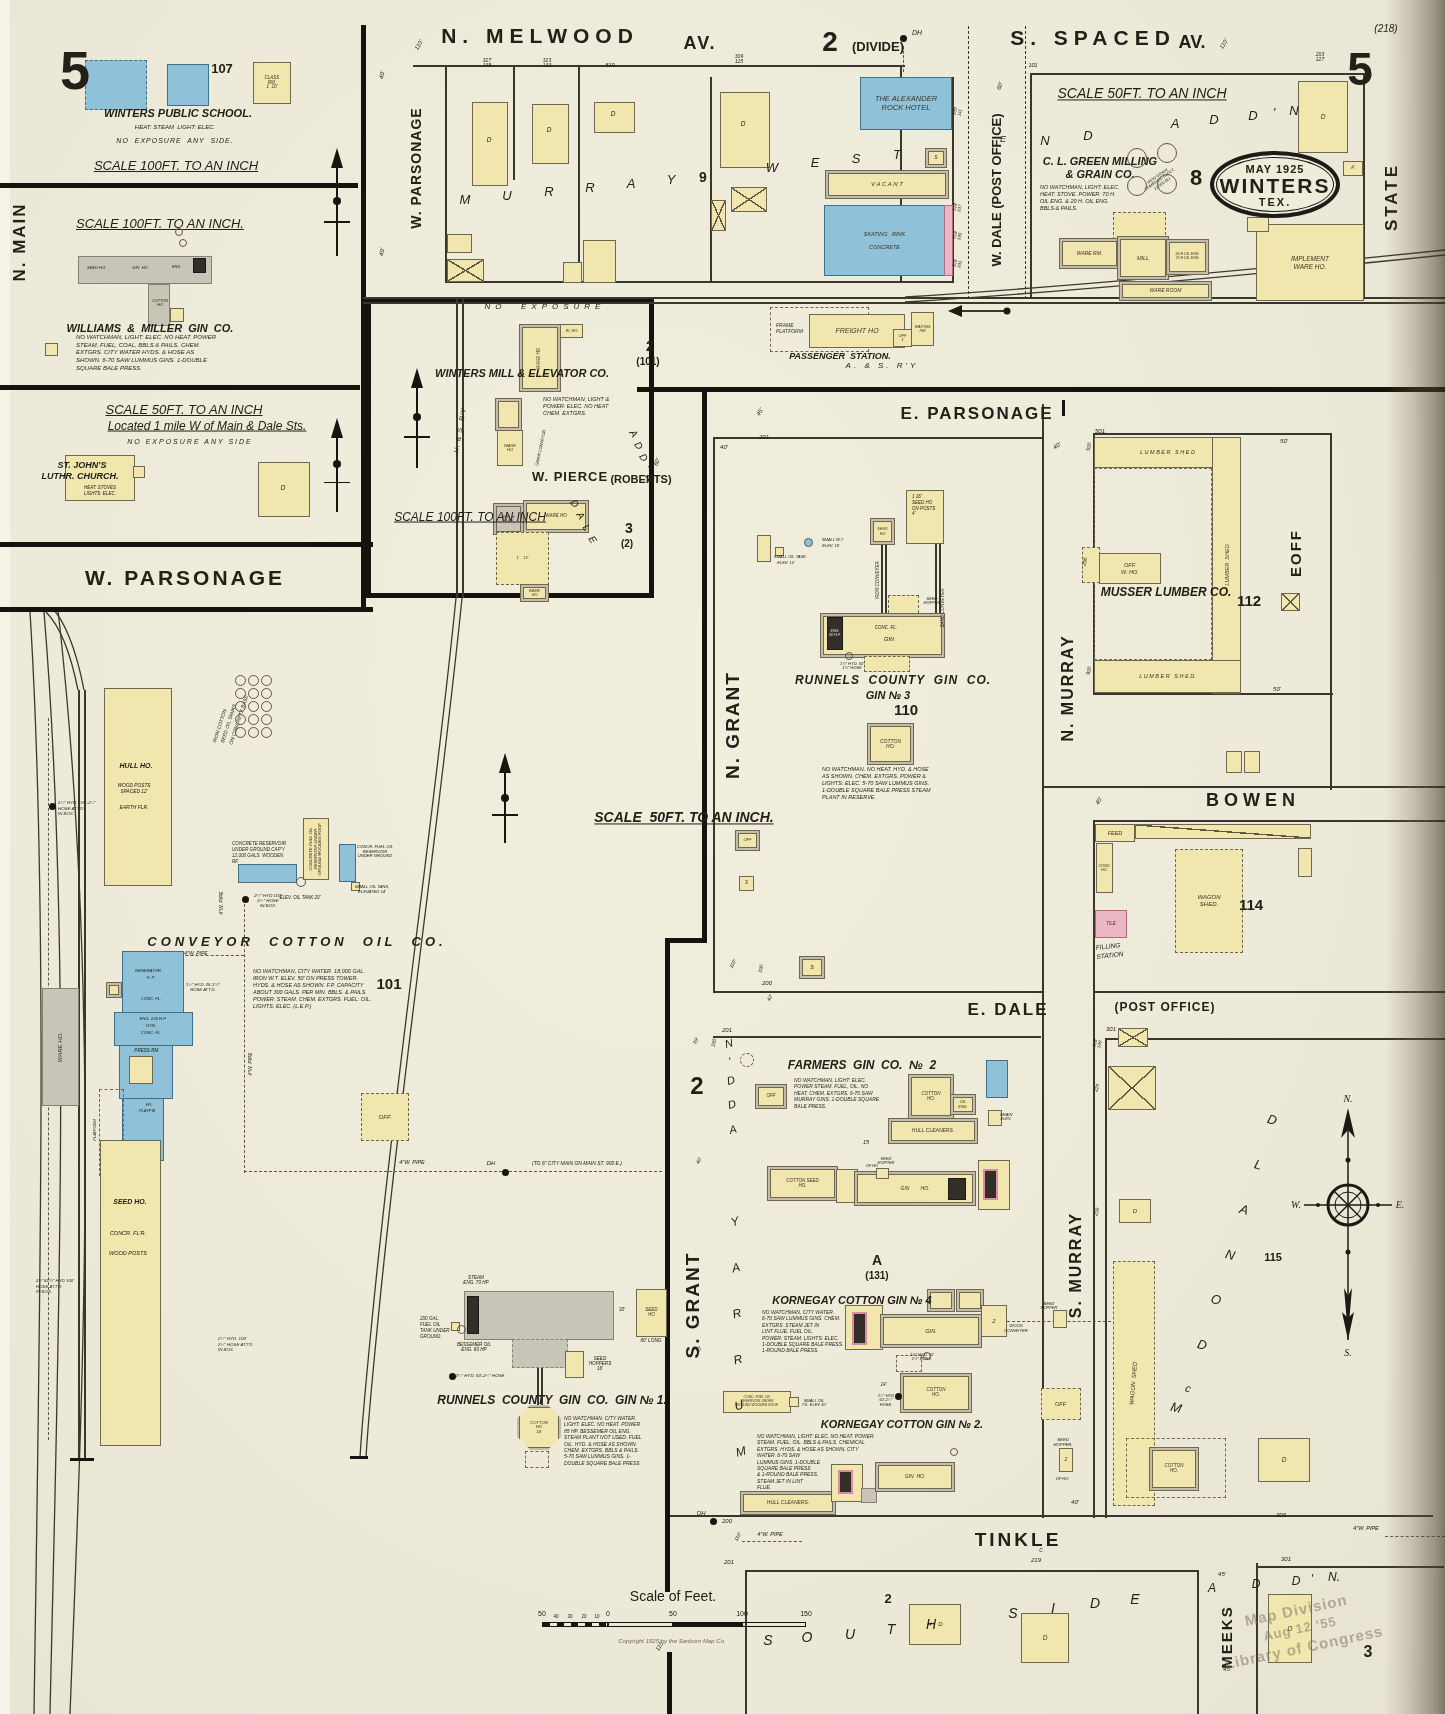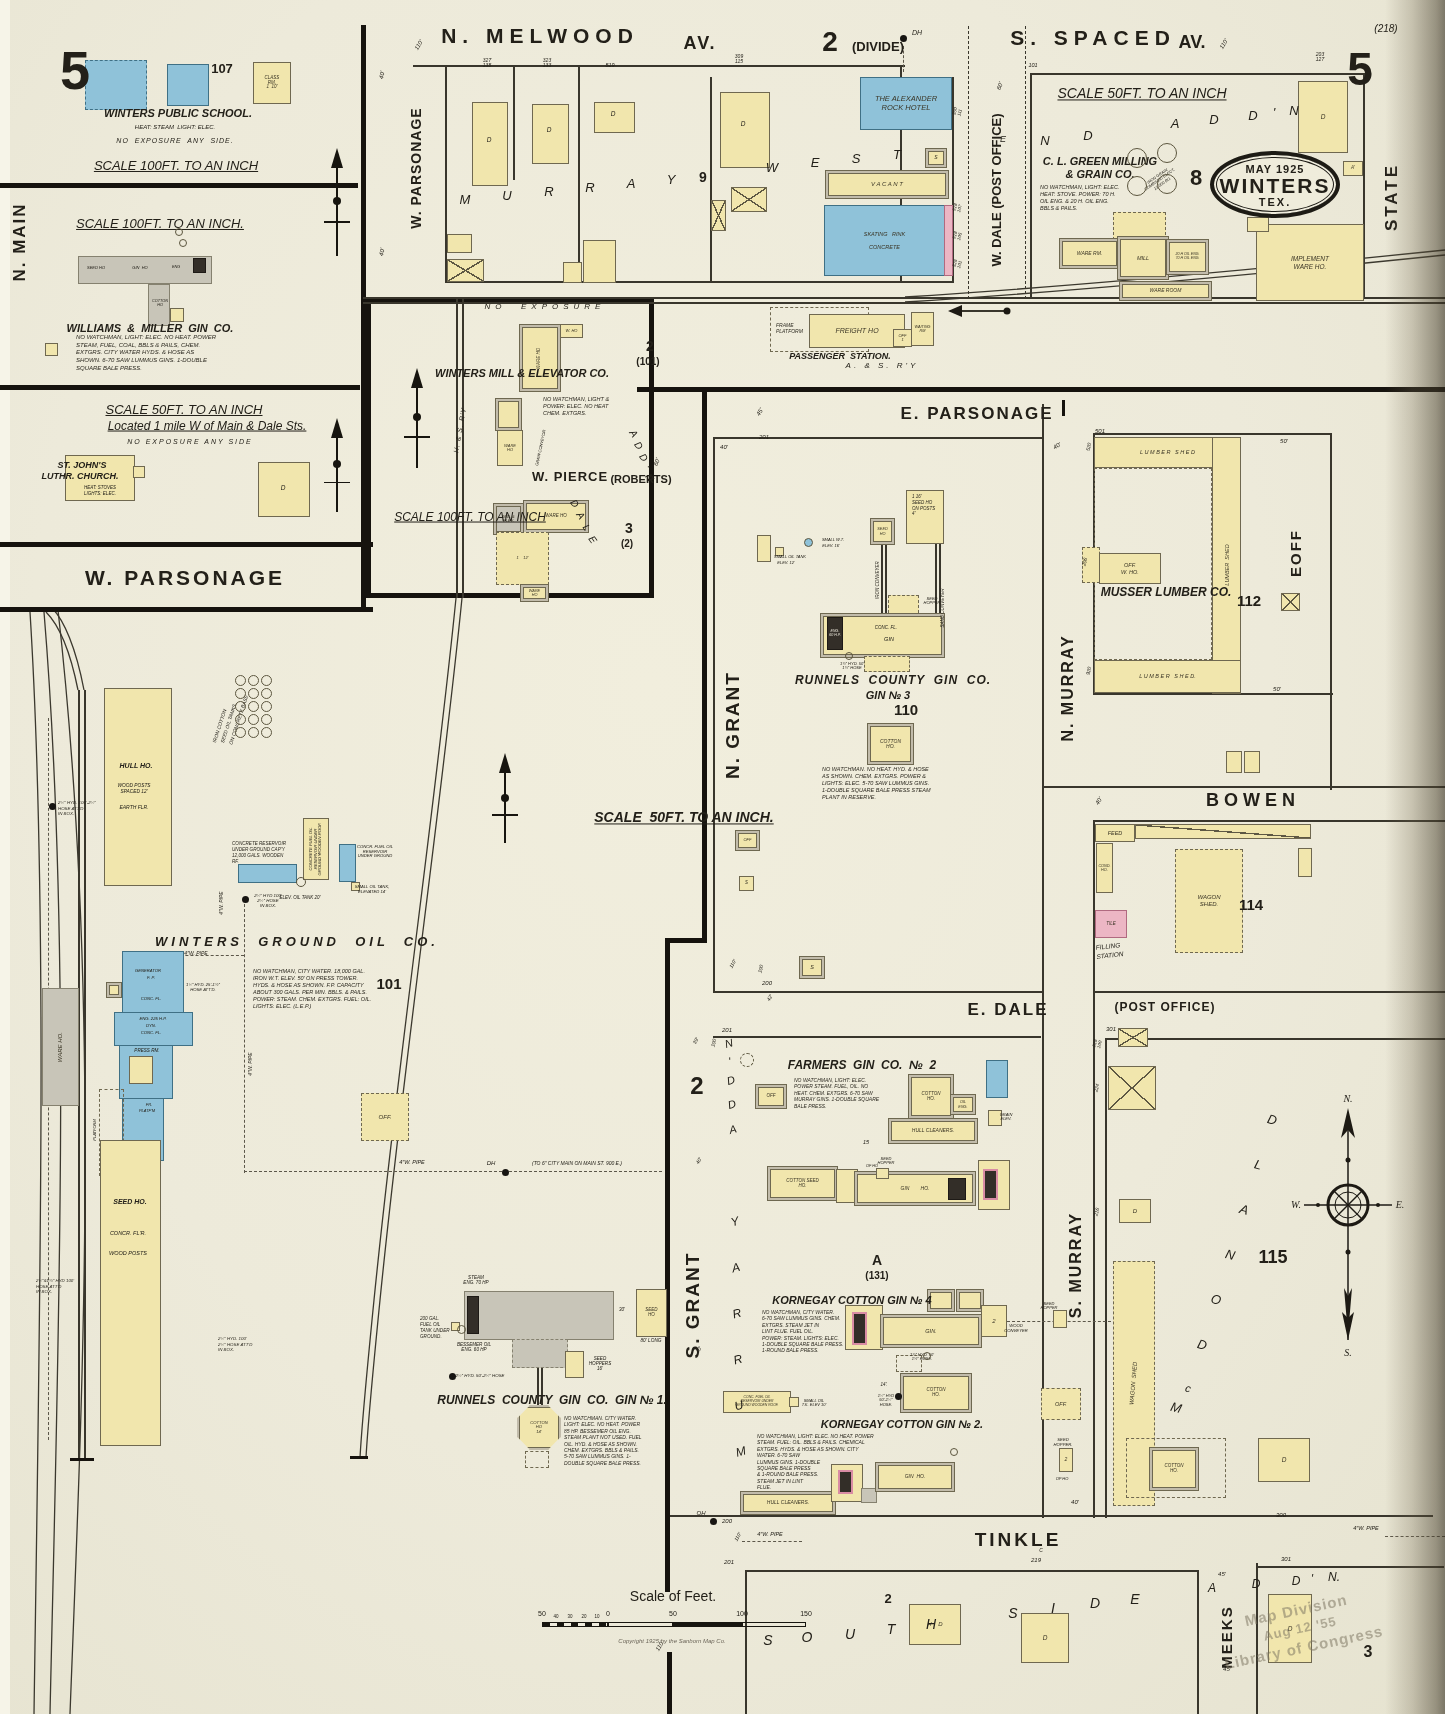--- a/index.html
+++ b/index.html
@@ -551,22 +551,22 @@
       <div class="lbl" style="left: 1097px; top: 1088px; font-size: 5px; font-style: italic; transform: translate(-50%, -50%) rotate(-75deg);">224</div>
       <div class="lbl" style="left: 1097px; top: 1212px; font-size: 5px; font-style: italic; transform: translate(-50%, -50%) rotate(-75deg);">216</div>
       <div class="lbl" style="left: 1176px; top: 1408px; font-size: 13px; font-style: italic; transform: translate(-50%, -50%) rotate(15deg);">M</div>
       <div class="lbl" style="left: 1188px; top: 1389px; font-size: 11px; font-style: italic; transform: translate(-50%, -50%) rotate(15deg);">c</div>
       <div class="lbl" style="left: 1202px; top: 1345px; font-size: 13px; font-style: italic; transform: translate(-50%, -50%) rotate(15deg);">D</div>
       <div class="lbl" style="left: 1216px; top: 1300px; font-size: 13px; font-style: italic; transform: translate(-50%, -50%) rotate(15deg);">O</div>
       <div class="lbl" style="left: 1230px; top: 1255px; font-size: 13px; font-style: italic; transform: translate(-50%, -50%) rotate(15deg);">N</div>
       <div class="lbl" style="left: 1244px; top: 1210px; font-size: 13px; font-style: italic; transform: translate(-50%, -50%) rotate(15deg);">A</div>
       <div class="lbl" style="left: 1258px; top: 1165px; font-size: 13px; font-style: italic; transform: translate(-50%, -50%) rotate(15deg);">L</div>
       <div class="lbl" style="left: 1272px; top: 1120px; font-size: 13px; font-style: italic; transform: translate(-50%, -50%) rotate(15deg);">D</div>
-      <div class="lbl" style="left: 1273px; top: 1258px; font-size: 18px; font-weight: bold; transform: translate(-50%, -50%);">115</div>
-      <div class="lbl" style="left: 297px; top: 942px; font-size: 13px; font-weight: bold; font-style: italic; letter-spacing: 4px; transform: translate(-50%, -50%);">WINTERS  GROUND  OIL  CO.</div>
+      <div class="lbl" style="left: 1273px; top: 1258px; font-size: 11px; font-weight: bold; transform: translate(-50%, -50%);">115</div>
+      <div class="lbl" style="left: 297px; top: 942px; font-size: 13px; font-weight: bold; font-style: italic; letter-spacing: 4px; transform: translate(-50%, -50%);">CONVEYOR  COTTON  OIL  CO.</div>
       <div class="lbl" style="left: 389px; top: 984px; font-size: 15px; font-weight: bold; transform: translate(-50%, -50%);">101</div>
       <div class="lbl" style="left: 196px; top: 954px; font-size: 5px; font-style: italic; transform: translate(-50%, -50%);">4″W. PIPE</div>
       <div class="lbl" style="left: 222px; top: 903px; font-size: 5px; font-style: italic; transform: translate(-50%, -50%) rotate(-90deg);">4″W. PIPE</div>
       <div class="lbl" style="left: 251px; top: 1064px; font-size: 5px; font-style: italic; transform: translate(-50%, -50%) rotate(-90deg);">4″W. PIPE</div>
       <div class="lbl" style="left: 136px; top: 766px; font-size: 7px; font-weight: bold; font-style: italic; transform: translate(-50%, -50%);">HULL HO.</div>
       <div class="lbl" style="left: 134px; top: 786px; font-size: 4.8px; font-style: italic; transform: translate(-50%, -50%);">WOOD POSTS</div>
       <div class="lbl" style="left: 134px; top: 792px; font-size: 4.8px; font-style: italic; transform: translate(-50%, -50%);">SPACED 12'</div>
       <div class="lbl" style="left: 134px; top: 808px; font-size: 5px; font-style: italic; transform: translate(-50%, -50%);">EARTH FLR.</div>
       <div class="lbl" style="left: 220px; top: 726px; font-size: 5px; font-style: italic; transform: translate(-50%, -50%) rotate(-72deg);">IRON COTTON</div>
       <div class="lbl" style="left: 229px; top: 723px; font-size: 5px; font-style: italic; transform: translate(-50%, -50%) rotate(-72deg);">SEED OIL TANKS,</div>

